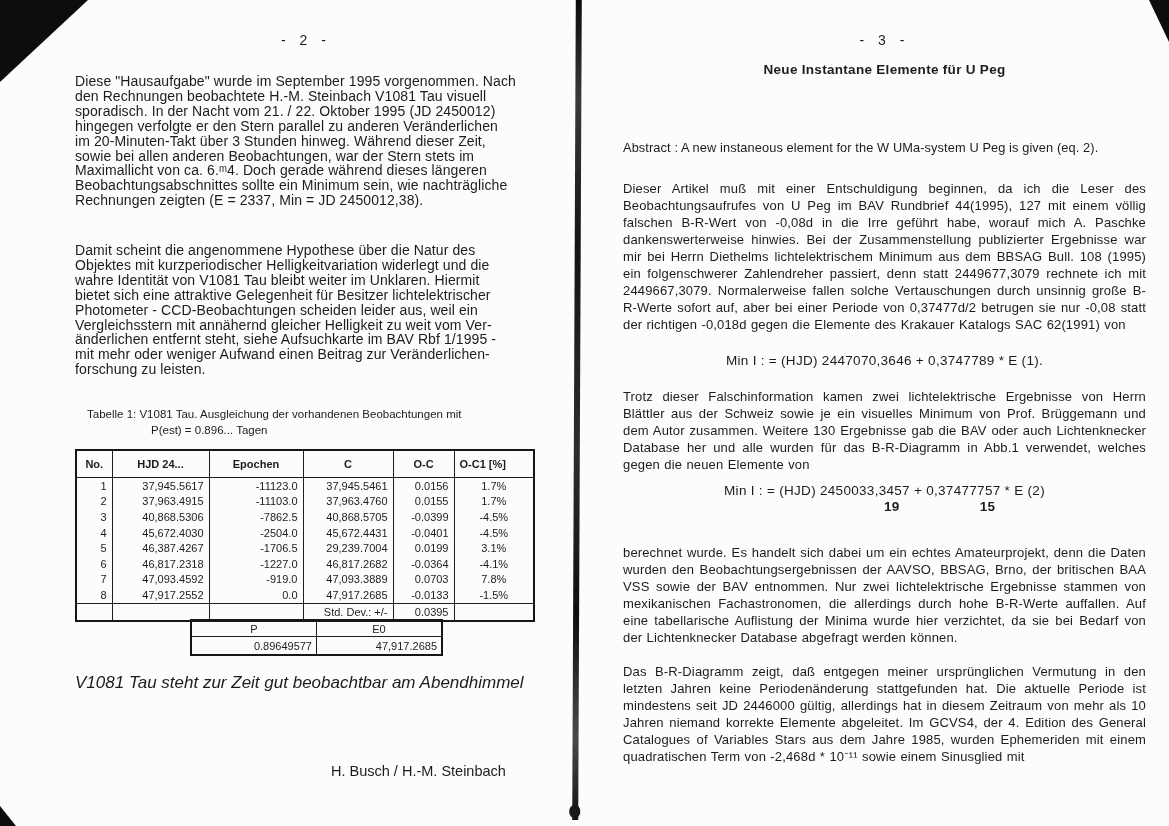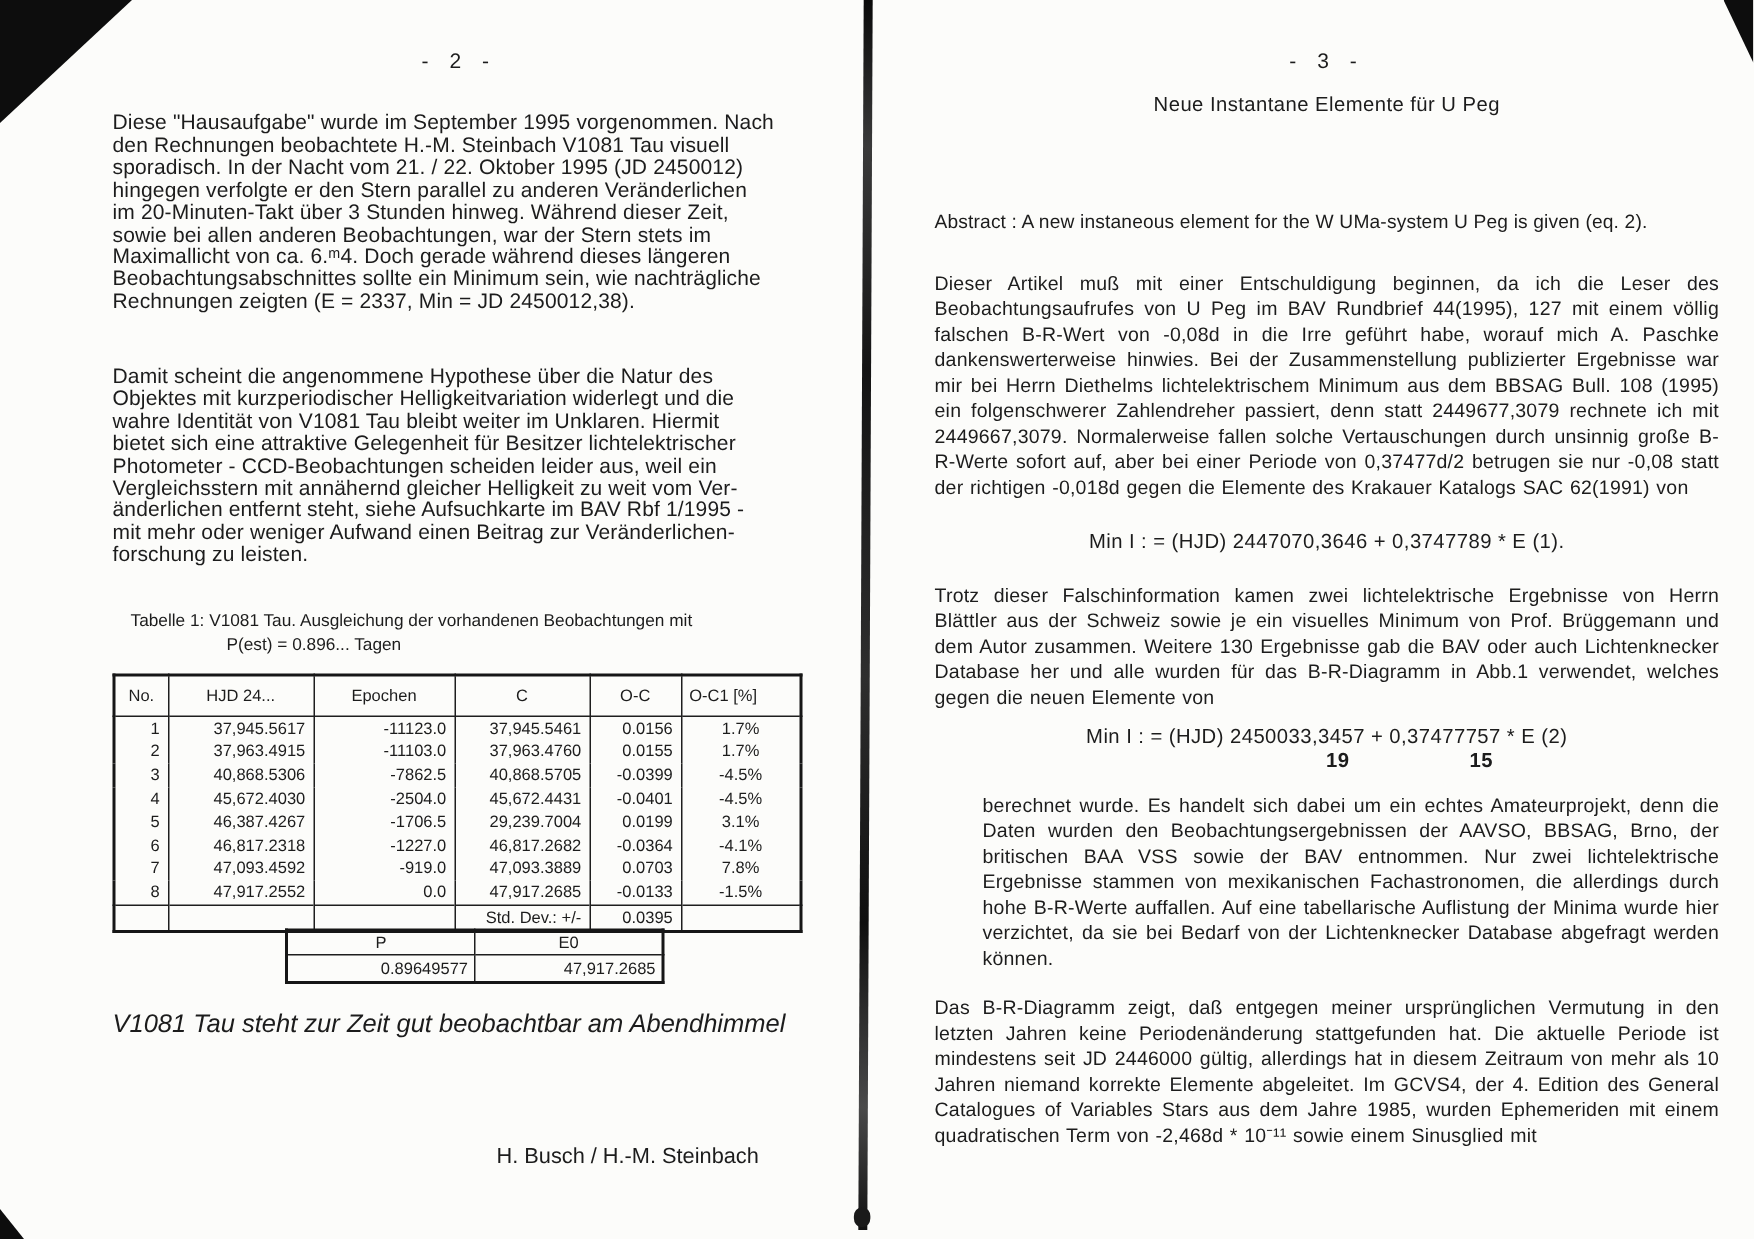--- a/index.html
+++ b/index.html
@@ -30,46 +30,46 @@
   .pagenum{text-align:center;font-size:14px;letter-spacing:5px;top:4px;}
   
   .lp-para{white-space:pre-line;font-size:14px;line-height:14.9px;letter-spacing:0.1px;}
   .lp-p1{top:46px;}
   .lp-p2{top:215px;}
   .lp-caption{top:378px;font-size:11.5px;line-height:16px;padding-left:12px;}
   .lp-caption .cap2{padding-left:64px;}
   .obs{top:421px;border-collapse:collapse;font-size:11px;table-layout:fixed;width:458px;}
   .obs th,.obs td{border-left:1.3px solid #1e1e1e;border-right:1.3px solid #1e1e1e;padding:0 5px;overflow:hidden;white-space:nowrap;}
   .obs{border:2px solid #161616;}
-  .obs thead th{height:26px;font-weight:normal;text-align:center;border-bottom:1.6px solid #1e1e1e;}
+  .obs thead th{height:26px;font-weight:bold;text-align:center;border-bottom:1.6px solid #1e1e1e;}
   .obs thead th:nth-child(6){text-align:left;}
   .obs col.c-no{width:36px}.obs col.c-hjd{width:97px}.obs col.c-ep{width:94px}
   .obs col.c-c{width:90px}.obs col.c-oc{width:61px}.obs col.c-oc1{width:80px}
   .obs tbody td{height:15.6px;text-align:right;}
   .obs tbody td:nth-child(6){text-align:center;}
   .obs tr.stdrow td{border-top:1.3px solid #1e1e1e;height:16px;}
   .elems{top:591px;left:115px;right:auto;border-collapse:collapse;font-size:11px;border:2px solid #161616;}
   .elems th,.elems td{border:1.3px solid #1e1e1e;padding:0 4px;}
   .elems th{width:116px;height:15px;font-weight:normal;text-align:center;}
   .elems td{height:17px;text-align:right;}
   .lp-note{top:645px;font-size:17px;font-style:italic;}
   .lp-sig{top:735px;left:256px;right:auto;font-size:14.5px;}
   
-  .rp-title{top:34px;text-align:center;font-size:13.5px;font-weight:normal;letter-spacing:0.3px;}
+  .rp-title{top:34px;text-align:center;font-size:13.5px;font-weight:bold;letter-spacing:0.3px;}
   .rp-abstract{top:112px;font-size:12.8px;letter-spacing:0.1px;}
   .rp-para{font-size:13px;line-height:17px;text-align:justify;letter-spacing:0.15px;word-spacing:0.6px;}
   .rp-p1{top:152px;}
   .rp-eq1{top:325px;text-align:center;font-size:13.5px;letter-spacing:0.3px;}
   .rp-p2{top:360px;}
   .rp-eq2{top:455px;font-size:13.5px;letter-spacing:0.3px;}
   .rp-eq2 .eqbox{width:fit-content;margin:0 auto;}
   .rp-eq2 .unc{display:flex;line-height:17px;font-weight:bold;}
   .rp-eq2 .unc span:first-child{margin-left:160px;}
   .rp-eq2 .unc span.u2{margin-left:80px;}
-  .rp-p3{top:500px;margin-left:32px;}
+  .rp-p3{top:516px;}
   .rp-p4{top:635px;}
 </style>
 </head>
 <body>
 
 <div>
 
   <div class="corner tl"></div>
   <div class="corner bl"></div>
   <div class="corner tr"></div>

